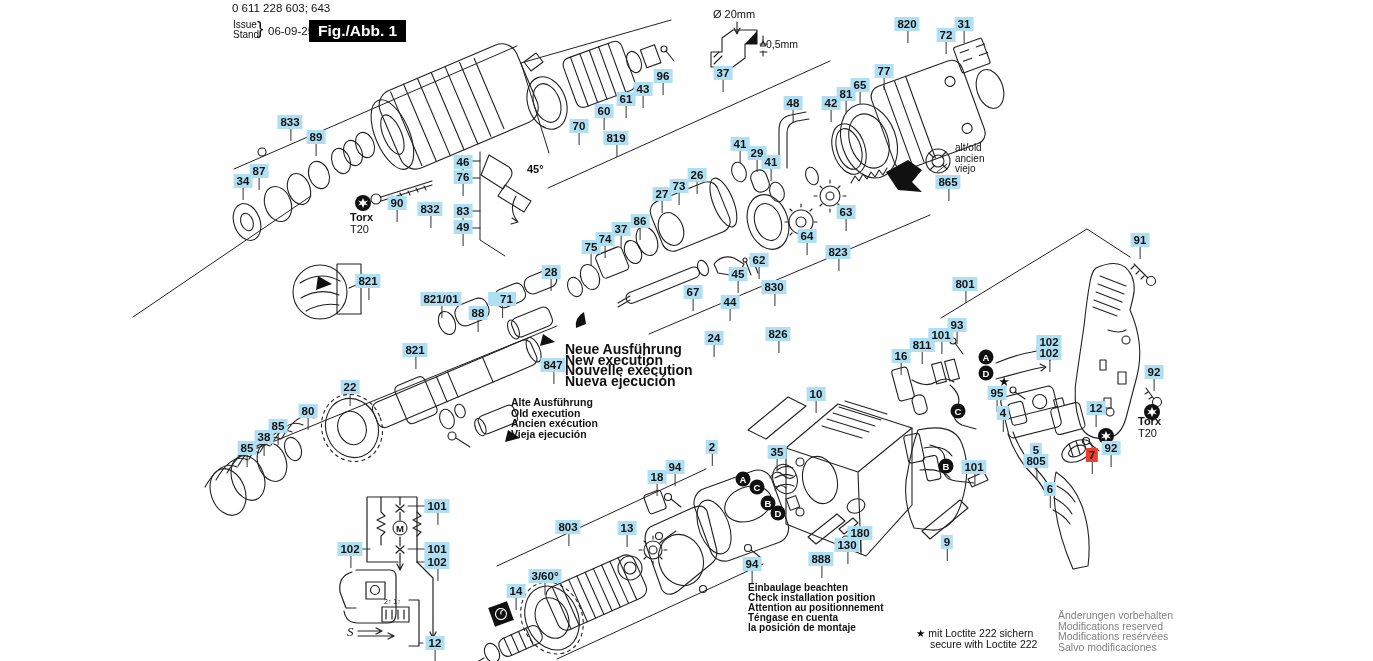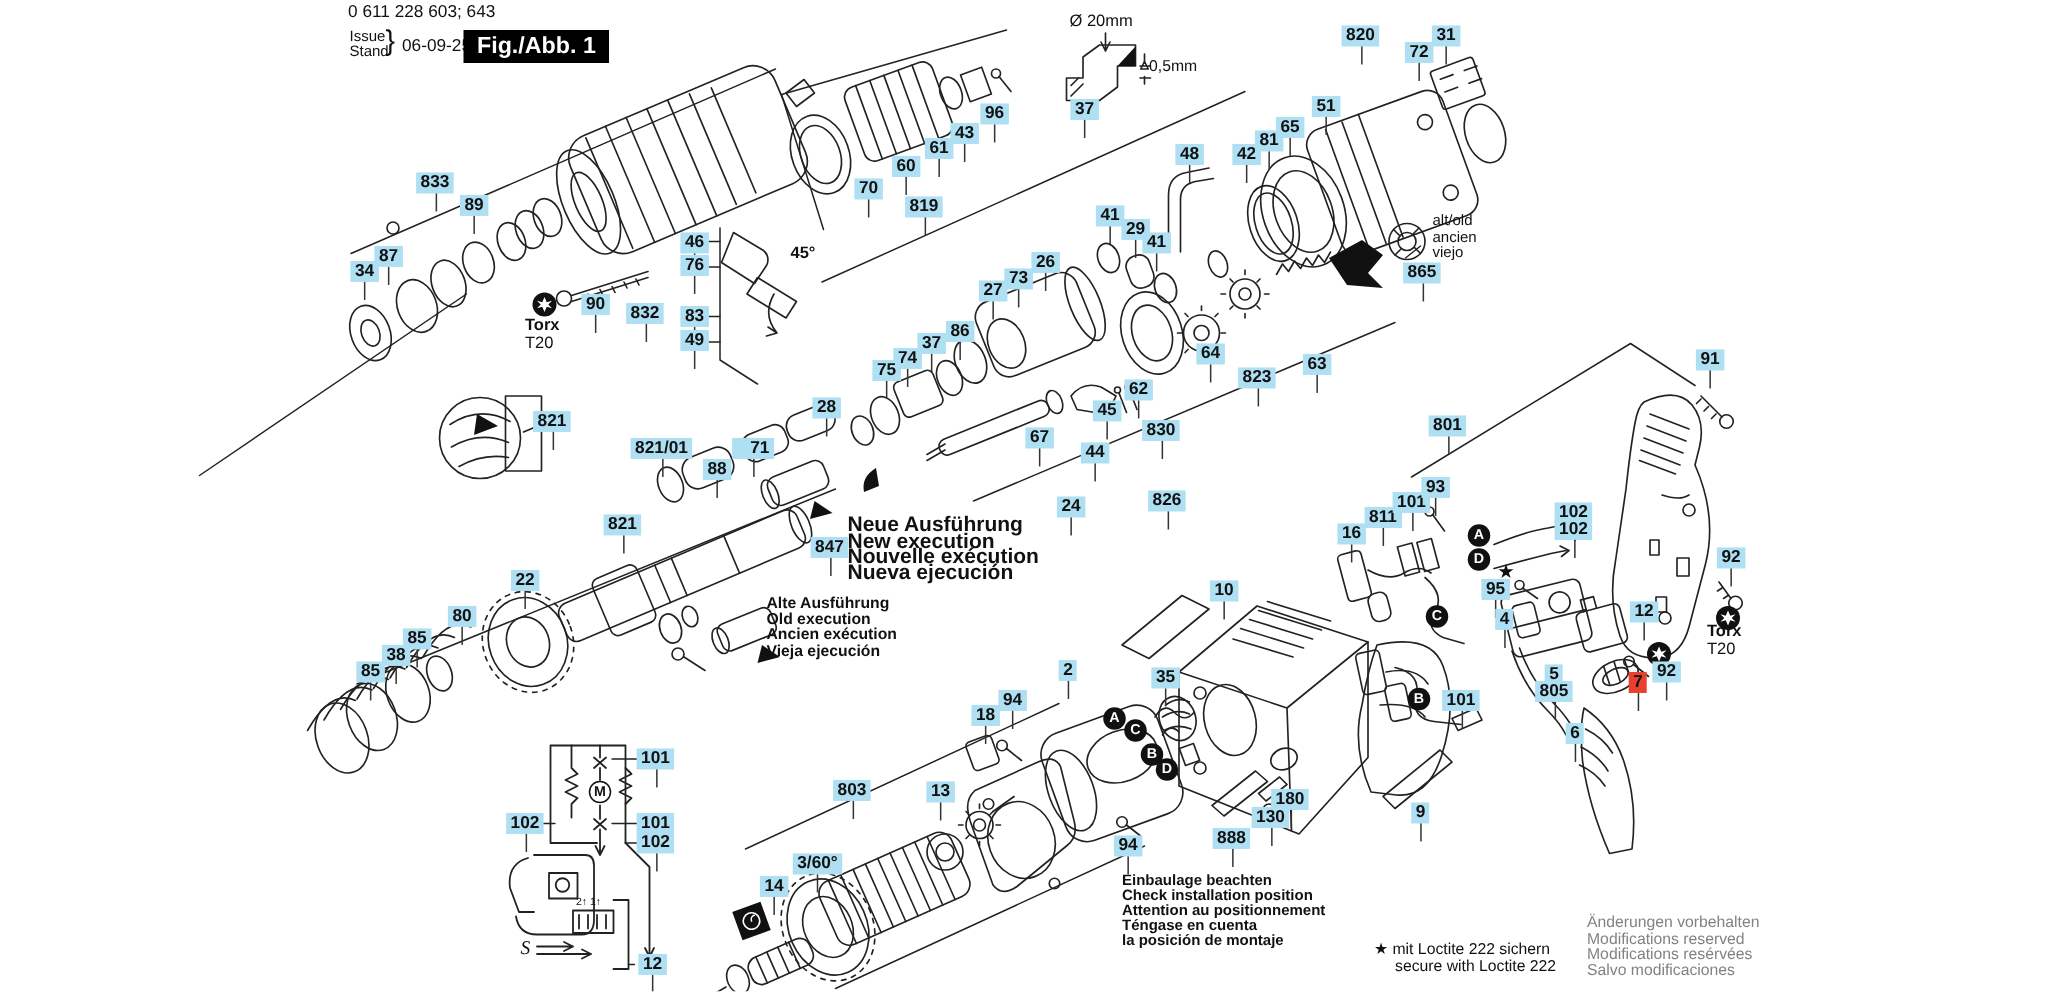--- a/index.html
+++ b/index.html
@@ -483,36 +483,36 @@
       <div class="co" style="left: 604px; top: 111px;">60</div>
       <div class="co" style="left: 626px; top: 99px;">61</div>
       <div class="co" style="left: 643px; top: 89px;">43</div>
       <div class="co" style="left: 663px; top: 76px;">96</div>
       <div class="co" style="left: 616px; top: 138px;">819</div>
       <div class="co" style="left: 723px; top: 73px;">37</div>
       <div class="co" style="left: 793px; top: 103px;">48</div>
       <div class="co" style="left: 831px; top: 103px;">42</div>
       <div class="co" style="left: 846px; top: 94px;">81</div>
       <div class="co" style="left: 860px; top: 85px;">65</div>
-      <div class="co" style="left: 884px; top: 71px;">51</div>
+      <div class="co" style="left: 884px; top: 71px;">77</div>
       <div class="co" style="left: 907px; top: 24px;">820</div>
       <div class="co" style="left: 946px; top: 35px;">72</div>
       <div class="co" style="left: 964px; top: 24px;">31</div>
       <div class="co" style="left: 948px; top: 182px;">865</div>
       <div class="co" style="left: 740px; top: 144px;">41</div>
       <div class="co" style="left: 757px; top: 153px;">29</div>
       <div class="co" style="left: 771px; top: 162px;">41</div>
       <div class="co" style="left: 697px; top: 175px;">26</div>
       <div class="co" style="left: 679px; top: 186px;">73</div>
       <div class="co" style="left: 662px; top: 194px;">27</div>
       <div class="co" style="left: 640px; top: 221px;">86</div>
       <div class="co" style="left: 621px; top: 229px;">37</div>
       <div class="co" style="left: 605px; top: 239px;">74</div>
       <div class="co" style="left: 591px; top: 247px;">75</div>
-      <div class="co" style="left: 878px; top: 212px; margin-top: 31px;">63</div>
+      <div class="co" style="left: 846px; top: 212px;">63</div>
       <div class="co" style="left: 807px; top: 236px;">64</div>
       <div class="co" style="left: 838px; top: 252px;">823</div>
       <div class="co" style="left: 759px; top: 260px;">62</div>
       <div class="co" style="left: 738px; top: 274px;">45</div>
       <div class="co" style="left: 774px; top: 287px;">830</div>
       <div class="co" style="left: 693px; top: 292px;">67</div>
       <div class="co" style="left: 730px; top: 302px;">44</div>
       <div class="co" style="left: 714px; top: 338px;">24</div>
       <div class="co" style="left: 778px; top: 334px;">826</div>
       <div class="co" style="left: 551px; top: 272px;">28</div>

